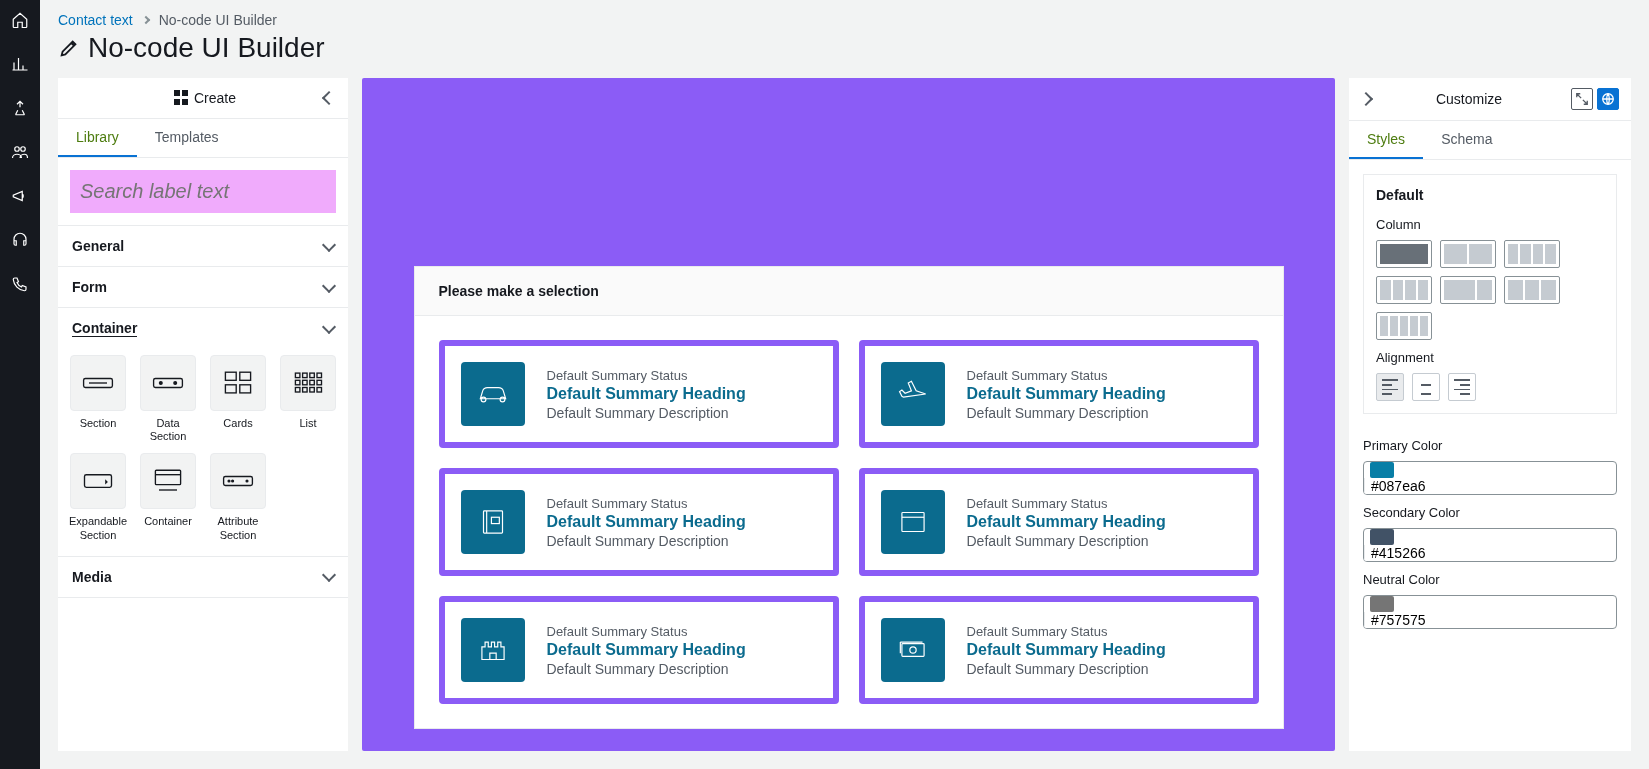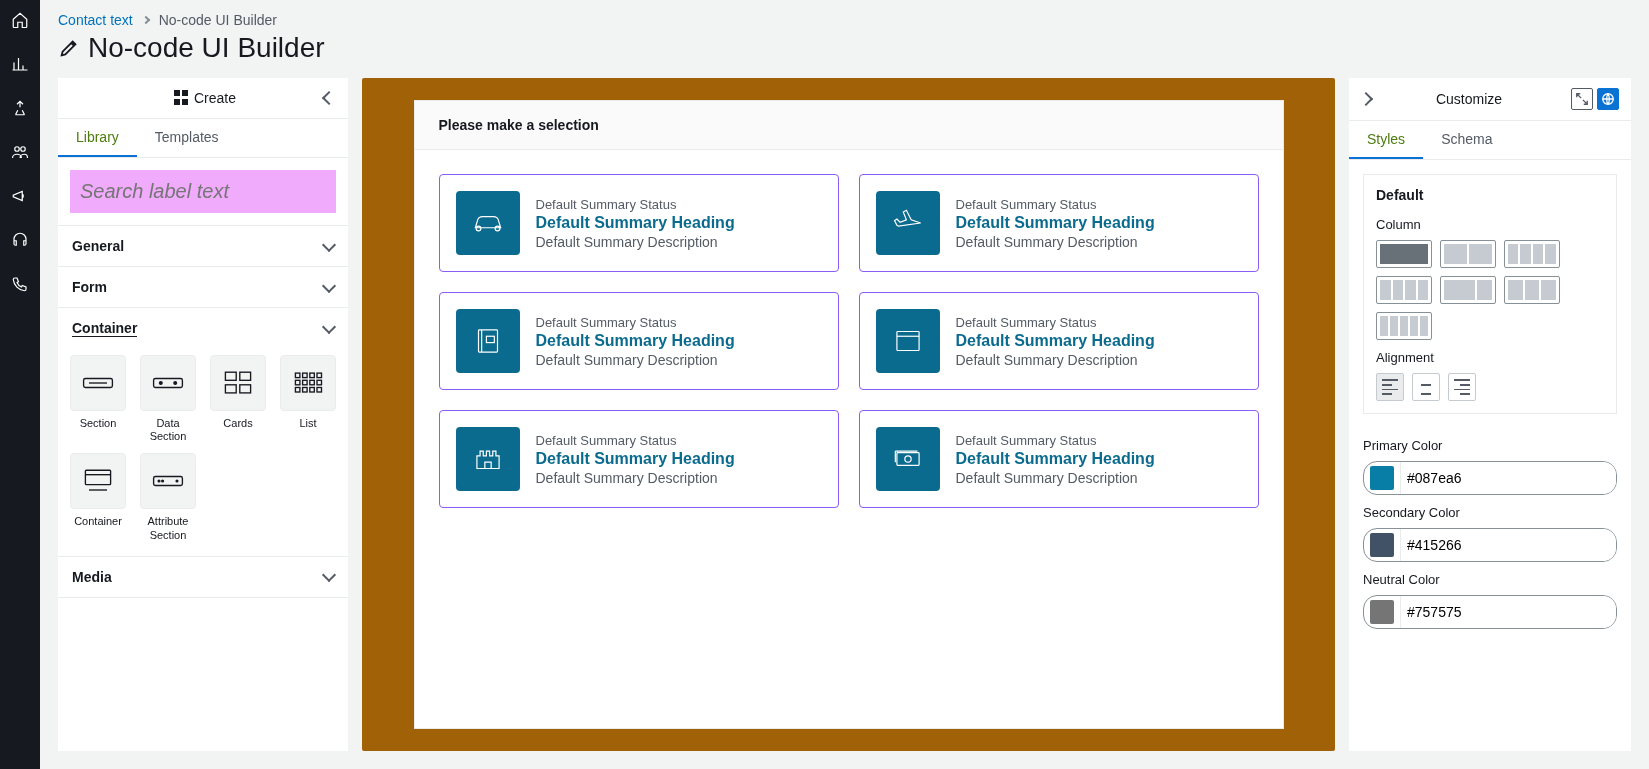--- a/index.html
+++ b/index.html
@@ -42,25 +42,25 @@
 .accordion-item { border-bottom: 1px solid #e9ebed; }
 .accordion-header { display: flex; justify-content: space-between; align-items: center; padding: 12px 14px; cursor: pointer; font-weight: 700; font-size: 14px; }
 .accordion-body { padding: 6px 10px 14px 10px; }
 .comp-grid { display: flex; flex-wrap: wrap; gap: 10px; }
 .comp-item { width: 60px; display: flex; flex-direction: column; align-items: center; cursor: pointer; }
 .comp-box { width: 56px; height: 56px; background: #f2f3f3; border: 1px solid #e9ebed; border-radius: 4px; display: flex; align-items: center; justify-content: center; }
 .comp-box svg { width: 36px; height: 36px; stroke: #16191f; fill: none; stroke-width: 1.5; }
 .comp-label { font-size: 11px; text-align: center; margin-top: 6px; line-height: 1.2; color: #16191f; }
 
 
-.canvas-wrap { flex: 1; background: #a16207; display: flex; justify-content: center; padding: 22px; border-radius: 2px; overflow: auto; }
+.canvas-wrap { flex: 1; background: #8b5cf6; display: flex; justify-content: center; padding: 22px; border-radius: 2px; overflow: auto; align-items: flex-end; }
 .canvas { width: 100%; max-width: 870px; background: #fff; border: 1px solid #e9ebed; }
 .canvas-title { font-weight: 700; padding: 16px 24px; border-bottom: 1px solid #e9ebed; background: #fafafa; }
 .cards-area { display: flex; flex-wrap: wrap; gap: 20px; padding: 24px; }
-.card { width: calc(50% - 10px); border: 1px solid #8b5cf6; border-radius: 4px; display: flex; gap: 16px; padding: 16px; }
+.card { width: calc(50% - 10px); border: 6px solid #8b5cf6; border-radius: 4px; display: flex; gap: 22px; padding: 16px; }
 .card-icon { width: 64px; height: 64px; background: #0b6b8e; border-radius: 4px; display: flex; align-items: center; justify-content: center; flex-shrink: 0; }
 .card-icon svg { width: 38px; height: 38px; stroke: #fff; fill: none; stroke-width: 1.5; }
 .card-text { display: flex; flex-direction: column; justify-content: center; gap: 2px; }
 .card-status { font-size: 13px; color: #545b64; }
 .card-heading { font-size: 16px; font-weight: 700; color: #0b6b8e; }
 .card-desc { font-size: 14px; color: #545b64; }
 
 
 .right-panel { width: 282px; background: #fff; display: flex; flex-direction: column; }
 .right-header { display: flex; align-items: center; padding: 10px 12px; border-bottom: 1px solid #e9ebed; }
@@ -77,21 +77,21 @@
 .col-opt.sel { }
 .col-opt .bar { flex: 1; background: #c5cbd1; }
 .col-opt.sel .bar { background: #687078; }
 .align-opts { display: flex; gap: 8px; }
 .align-opt { width: 28px; height: 28px; border: 1px solid #c5cbd1; display: flex; flex-direction: column; justify-content: center; gap: 3px; padding: 5px; cursor: pointer; border-radius: 2px; }
 .align-opt.sel { background: #e9ebed; }
 .align-opt .ln { height: 2px; background: #545b64; }
 .align-opt .ln.s { width: 60%; }
 .align-opt.center .ln { margin: 0 auto; }
 .align-opt.right .ln.s { margin-left: auto; }
-.color-field { display: flex; border: 1px solid #879196; border-radius: 14px; overflow: hidden; height: 34px; align-items: center; }
+.color-field { display: flex; border: 1px solid #879196; border-radius: 4px; overflow: hidden; height: 34px; align-items: flex-start; flex-direction: column; }
 .color-swatch { width: 24px; height: 24px; margin: 0 6px; border-radius: 2px; }
 .color-input { border: none; flex: 1; font-size: 14px; padding: 0 6px; border-left: 1px solid #e9ebed; height: 100%; }
 .grid-icon { display: grid; grid-template-columns: repeat(2, 6px); gap: 2px; }
 .grid-icon span { width: 6px; height: 6px; background: #16191f; }
 </style>
 </head>
 <body>
 
 <div class="app">
   <div class="iconbar">
@@ -238,20 +238,29 @@
                       <rect x="30" y="9" width="5" height="5"></rect>
                       <rect x="30" y="17" width="5" height="5"></rect>
                       <rect x="30" y="25" width="5" height="5"></rect>
                     </svg>
                   </div>
                 <div class="comp-label">List</div>
               </div>
               <div class="comp-item">
                 <div class="comp-box">
                     <svg viewBox="0 0 40 40">
+                      <rect x="5" y="13" width="30" height="14" rx="2"></rect>
+                      <path d="M28 18l3 3 -3 3" fill="#16191f" stroke="none"></path>
+                    </svg>
+                  </div>
+                <div class="comp-label">Expandable Section</div>
+              </div>
+              <div class="comp-item">
+                <div class="comp-box">
+                    <svg viewBox="0 0 40 40">
                       <rect x="6" y="8" width="28" height="16" rx="1"></rect>
                       <line x1="6" y1="13" x2="34" y2="13"></line>
                       <line x1="10" y1="30" x2="30" y2="30"></line>
                     </svg>
                   </div>
                 <div class="comp-label">Container</div>
               </div>
               <div class="comp-item">
                 <div class="comp-box">
                     <svg viewBox="0 0 40 40">

